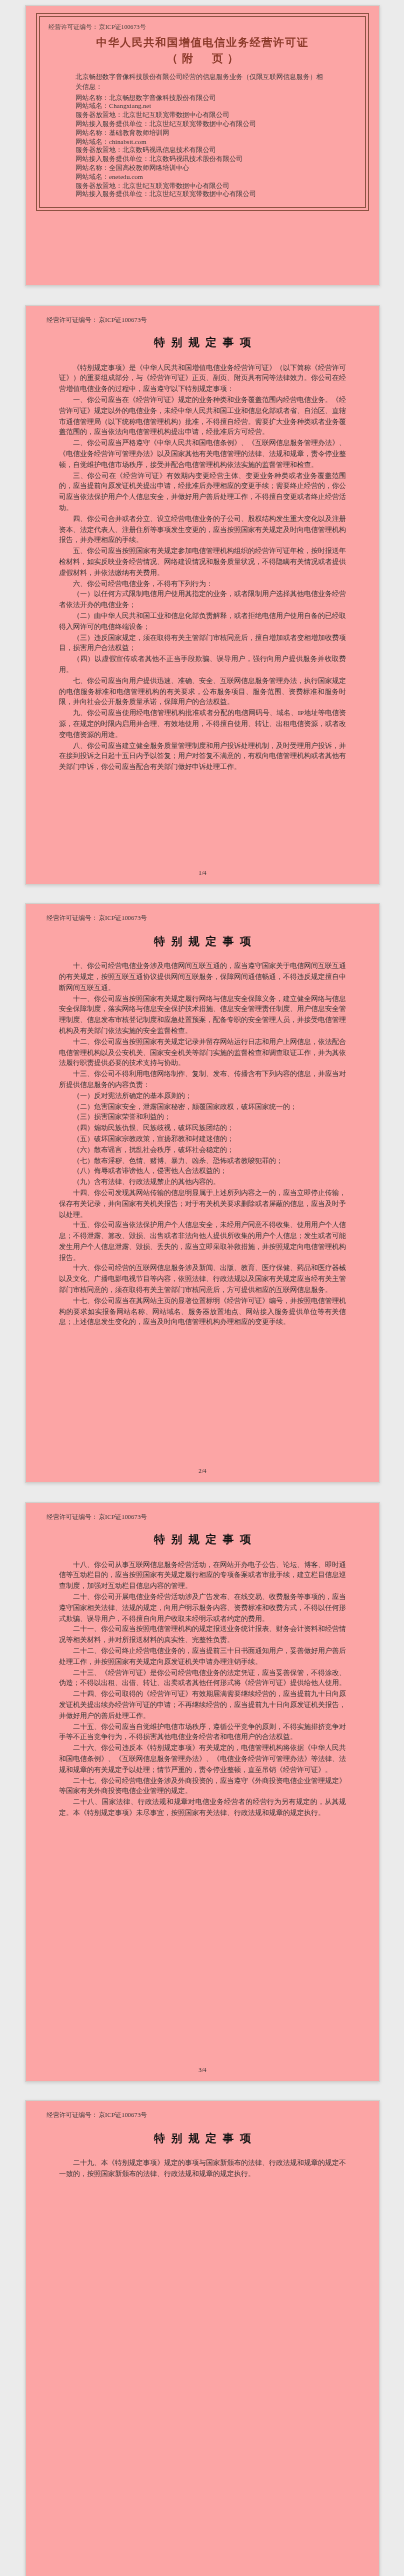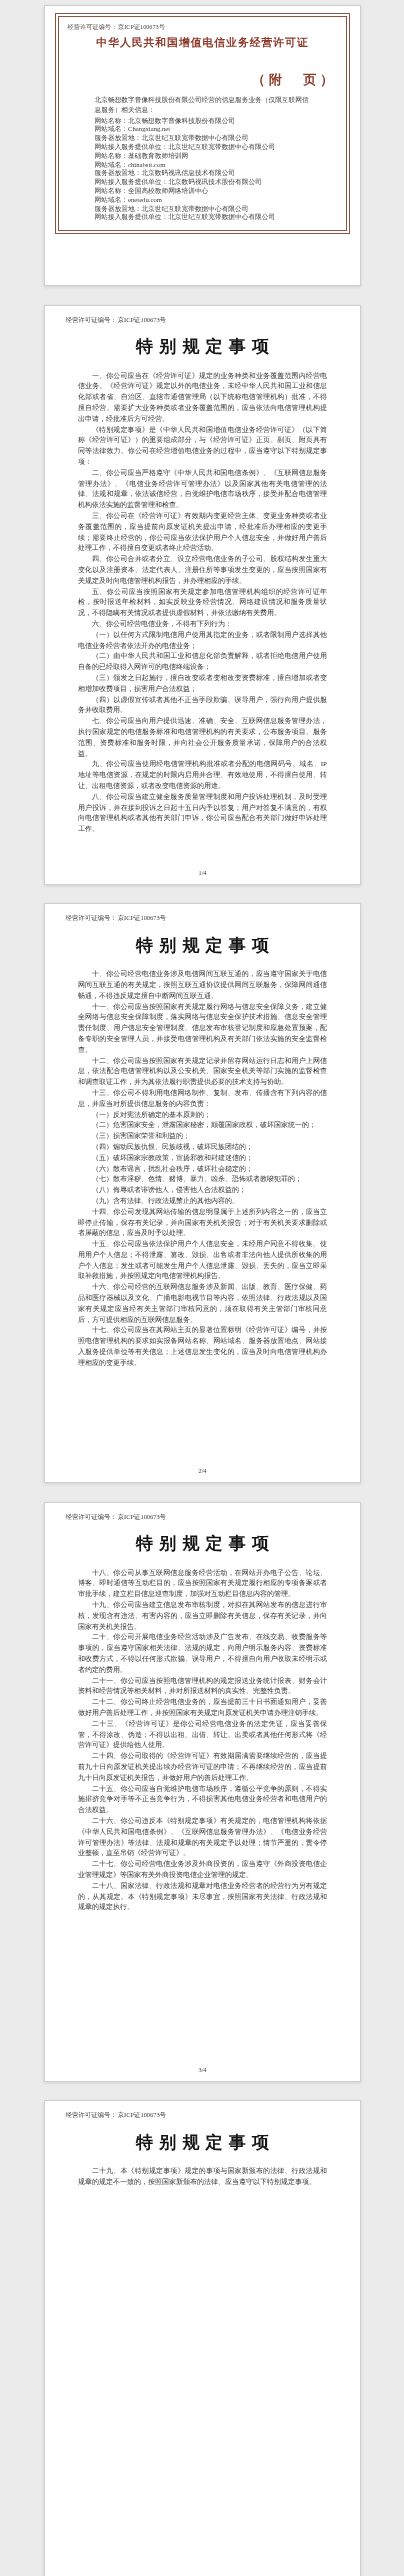--- a/index.html
+++ b/index.html
@@ -3,51 +3,51 @@
 <meta charset="utf-8">
 <style>
   html, body { margin: 0; padding: 0; }
   body {
     width: 405px;
     background: #ebebeb;
     padding: 5.2px 0 0.5px;
     font-family: "Liberation Serif", serif;
   }
   .page {
-    width: 317px;
+    width: 355px;
     margin: 0 auto 18.5px;
-    background: #ffffff;
+    background: #fca5a5;
     border: 0.5px solid #d2d0cc;
     box-shadow: 0 1px 3.1px rgba(0,0,0,.12);
     position: relative;
     box-sizing: border-box;
   }
   
   .cert-page { height: 281px; padding: 7.2px 10.3px; }
   .cert-frame { border: 1.5px solid #8c5242; padding: 2.1px; }
   .cert-frame-inner { border: 0.5px solid #8c5242; padding: 5.2px 8.2px 8.2px; }
   .cert-header { font-size: 6.2px; color: #4a443f; }
   .cert-title {
     text-align: center; font-size: 10.8px; font-weight: bold;
     color: #8b3a2a; letter-spacing: 1px; margin-top: 4.1px;
   }
   .cert-subtitle {
-    text-align: right; font-size: 13px; font-weight: bold;
-    color: #8b3a2a; margin-top: 21px; letter-spacing: 4.1px; text-indent: 4.1px;
+    text-align: center; font-size: 11px; font-weight: bold;
+    color: #8b3a2a; margin-top: 1px; letter-spacing: 4.1px; text-indent: 4.1px;
   }
   .cert-intro { margin: 6.7px 27px 2.6px; font-size: 6.7px; line-height: 9.3px; color: #3c3c3c; }
   .cert-entries { margin: 0 27px; }
   .cert-row { font-size: 6.7px; line-height: 8.8px; color: #3c3c3c; white-space: nowrap; overflow: hidden; }
   
   .prov-page { height: 580px; padding: 10.3px 20.6px; }
   .prov-page-last { height: 773px; }
   .page-header { font-size: 6.4px; color: #3a3a3a; }
   .lic-no { margin-left: 1px; }
   .prov-title {
-    text-align: center; font-size: 17px; font-weight: bold;
+    text-align: center; font-size: 11px; font-weight: bold;
     letter-spacing: 6.2px; text-indent: 6.2px; color: #141414;
     margin-top: 10.3px; font-family: "Liberation Sans", sans-serif;
   }
   .prov-body { margin: 12.4px 12.4px 0; }
   .prov-para {
     font-size: 7px; line-height: 10.8px; color: #333;
     text-align: justify; text-indent: 2em; margin: 0;
   }
   .page-no {
     position: absolute; bottom: 8.2px; left: 0; right: 0;
@@ -92,30 +92,30 @@
         </div>
     </div>
   </div>
 </div>
 
 <div class="page prov-page">
   <div class="page-header"><span>经营许可证编号：</span><span class="lic-no">京ICP证100673号</span></div>
   <div class="prov-title">特别规定事项</div>
   <div class="prov-body">
 
-  <p class="prov-para">一、你公司应当在《经营许可证》规定的业务种类和业务覆盖范围内经营电信业务。《经营许可证》规定以外的电信业务，未经中华人民共和国工业和信息化部或者省、自治区、直辖市通信管理局（以下统称电信管理机构）批准，不得擅自经营。需要扩大业务种类或者业务覆盖范围的，应当依法向电信管理机构提出申请，经批准后方可经营。</p>
-      <p class="prov-para">《特别规定事项》是《中华人民共和国增值电信业务经营许可证》（以下简称《经营许可证》）的重要组成部分，与《经营许可证》正页、副页、附页具有同等法律效力。你公司在经营增值电信业务的过程中，应当遵守以下特别规定事项：</p>
-      <p class="prov-para">二、你公司应当严格遵守《中华人民共和国电信条例》、《互联网信息服务管理办法》、《电信业务经营许可管理办法》以及国家其他有关电信管理的法律、法规和规章，依法诚信经营，自觉维护电信市场秩序，接受并配合电信管理机构依法实施的监督管理和检查。</p>
+  <p class="prov-para">《特别规定事项》是《中华人民共和国增值电信业务经营许可证》（以下简称《经营许可证》）的重要组成部分，与《经营许可证》正页、副页、附页具有同等法律效力。你公司在经营增值电信业务的过程中，应当遵守以下特别规定事项：</p>
+      <p class="prov-para">一、你公司应当在《经营许可证》规定的业务种类和业务覆盖范围内经营电信业务。《经营许可证》规定以外的电信业务，未经中华人民共和国工业和信息化部或者省、自治区、直辖市通信管理局（以下统称电信管理机构）批准，不得擅自经营。需要扩大业务种类或者业务覆盖范围的，应当依法向电信管理机构提出申请，经批准后方可经营。</p>
+      <p class="prov-para">二、你公司应当严格遵守《中华人民共和国电信条例》、《互联网信息服务管理办法》、《电信业务经营许可管理办法》以及国家其他有关电信管理的法律、法规和规章，责令停业整顿，自觉维护电信市场秩序，接受并配合电信管理机构依法实施的监督管理和检查。</p>
       <p class="prov-para">三、你公司在《经营许可证》有效期内变更经营主体、变更业务种类或者业务覆盖范围的，应当提前向原发证机关提出申请，经批准后办理相应的变更手续；需要终止经营的，你公司应当依法保护用户个人信息安全，并做好用户善后处理工作，不得擅自变更或者终止经营活动。</p>
       <p class="prov-para">四、你公司合并或者分立、设立经营电信业务的子公司、股权结构发生重大变化以及注册资本、法定代表人、注册住所等事项发生变更的，应当按照国家有关规定及时向电信管理机构报告，并办理相应的手续。</p>
       <p class="prov-para">五、你公司应当按照国家有关规定参加电信管理机构组织的经营许可证年检，按时报送年检材料，如实反映业务经营情况、网络建设情况和服务质量状况，不得隐瞒有关情况或者提供虚假材料，并依法缴纳有关费用。</p>
       <p class="prov-para">六、你公司经营电信业务，不得有下列行为：</p>
       <p class="prov-para">（一）以任何方式限制电信用户使用其指定的业务，或者限制用户选择其他电信业务经营者依法开办的电信业务；</p>
       <p class="prov-para">（二）由中华人民共和国工业和信息化部负责解释，或者拒绝电信用户使用自备的已经取得入网许可的电信终端设备；</p>
-      <p class="prov-para">（三）颁发之日起施行，擅自改变或者变相改变资费标准，擅自增加或者变相增加收费项目，损害用户合法权益；</p>
+      <p class="prov-para">（三）违反国家规定，须在取得有关主管部门审核同意后，擅自增加或者变相增加收费项目，损害用户合法权益；</p>
       <p class="prov-para">（四）以虚假宣传或者其他不正当手段欺骗、误导用户，强行向用户提供服务并收取费用。</p>
       <p class="prov-para">七、你公司应当向用户提供迅速、准确、安全、互联网信息服务管理办法，执行国家规定的电信服务标准和电信管理机构的有关要求，公布服务项目、服务范围、资费标准和服务时限，并向社会公开服务质量承诺，保障用户的合法权益。</p>
       <p class="prov-para">九、你公司应当使用经电信管理机构批准或者分配的电信网码号、域名、IP地址等电信资源，在规定的时限内启用并合理、有效地使用，不得擅自使用、转让、出租电信资源，或者改变电信资源的用途。</p>
       <p class="prov-para">八、你公司应当建立健全服务质量管理制度和用户投诉处理机制，及时受理用户投诉，并在接到投诉之日起十五日内予以答复；用户对答复不满意的，有权向电信管理机构或者其他有关部门申诉，你公司应当配合有关部门做好申诉处理工作。</p>
     </div>
   <div class="page-no">1/4</div>
 </div>
 
 <div class="page prov-page">
   <div class="page-header"><span>经营许可证编号：</span><span class="lic-no">京ICP证100673号</span></div>
@@ -142,36 +142,35 @@
     </div>
   <div class="page-no">2/4</div>
 </div>
 
 <div class="page prov-page">
   <div class="page-header"><span>经营许可证编号：</span><span class="lic-no">京ICP证100673号</span></div>
   <div class="prov-title">特别规定事项</div>
   <div class="prov-body">
 
   <p class="prov-para">十八、你公司从事互联网信息服务经营活动，在网站开办电子公告、论坛、博客、即时通信等互动栏目的，应当按照国家有关规定履行相应的专项备案或者审批手续，建立栏目信息巡查制度，加强对互动栏目信息内容的管理。</p>
-      <p class="prov-para">十九、你公司应当建立信息发布审核制度，对拟在其网站发布的信息进行审核，发现含有违法、有害内容的，应当立即删除有关信息，保存有关记录，并向国家有关机关报告。</p>
       <p class="prov-para">二十、你公司开展电信业务经营活动涉及广告发布、在线交易、收费服务等事项的，应当遵守国家相关法律、法规的规定，向用户明示服务内容、资费标准和收费方式，不得以任何形式欺骗、误导用户，不得擅自向用户收取未经明示或者约定的费用。</p>
       <p class="prov-para">二十一、你公司应当按照电信管理机构的规定报送业务统计报表、财务会计资料和经营情况等相关材料，并对所报送材料的真实性、完整性负责。</p>
       <p class="prov-para">二十二、你公司终止经营电信业务的，应当提前三十日书面通知用户，妥善做好用户善后处理工作，并按照国家有关规定向原发证机关申请办理注销手续。</p>
       <p class="prov-para">二十三、《经营许可证》是你公司经营电信业务的法定凭证，应当妥善保管，不得涂改、伪造；不得以出租、出借、转让、出卖或者其他任何形式将《经营许可证》提供给他人使用。</p>
       <p class="prov-para">二十四、你公司取得的《经营许可证》有效期届满需要继续经营的，应当提前九十日向原发证机关提出续办经营许可证的申请；不再继续经营的，应当提前九十日向原发证机关报告，并做好用户的善后处理工作。</p>
       <p class="prov-para">二十五、你公司应当自觉维护电信市场秩序，遵循公平竞争的原则，不得实施排挤竞争对手等不正当竞争行为，不得损害其他电信业务经营者和电信用户的合法权益。</p>
       <p class="prov-para">二十六、你公司违反本《特别规定事项》有关规定的，电信管理机构将依据《中华人民共和国电信条例》、《互联网信息服务管理办法》、《电信业务经营许可管理办法》等法律、法规和规章的有关规定予以处理；情节严重的，责令停业整顿，直至吊销《经营许可证》。</p>
       <p class="prov-para">二十七、你公司经营电信业务涉及外商投资的，应当遵守《外商投资电信企业管理规定》等国家有关外商投资电信企业管理的规定。</p>
       <p class="prov-para">二十八、国家法律、行政法规和规章对电信业务经营者的经营行为另有规定的，从其规定。本《特别规定事项》未尽事宜，按照国家有关法律、行政法规和规章的规定执行。</p>
     </div>
   <div class="page-no">3/4</div>
 </div>
 
 <div class="page prov-page prov-page-last">
   <div class="page-header"><span>经营许可证编号：</span><span class="lic-no">京ICP证100673号</span></div>
   <div class="prov-title">特别规定事项</div>
   <div class="prov-body">
 
-  <p class="prov-para">二十九、本《特别规定事项》规定的事项与国家新颁布的法律、行政法规和规章的规定不一致的，按照国家新颁布的法律、应当遵守以下特别规定事项。</p>
+  <p class="prov-para">二十九、本《特别规定事项》规定的事项与国家新颁布的法律、行政法规和规章的规定不一致的，按照国家新颁布的法律、行政法规和规章的规定执行。</p>
     </div>
 
 </div>
 
 
 </body></html>

